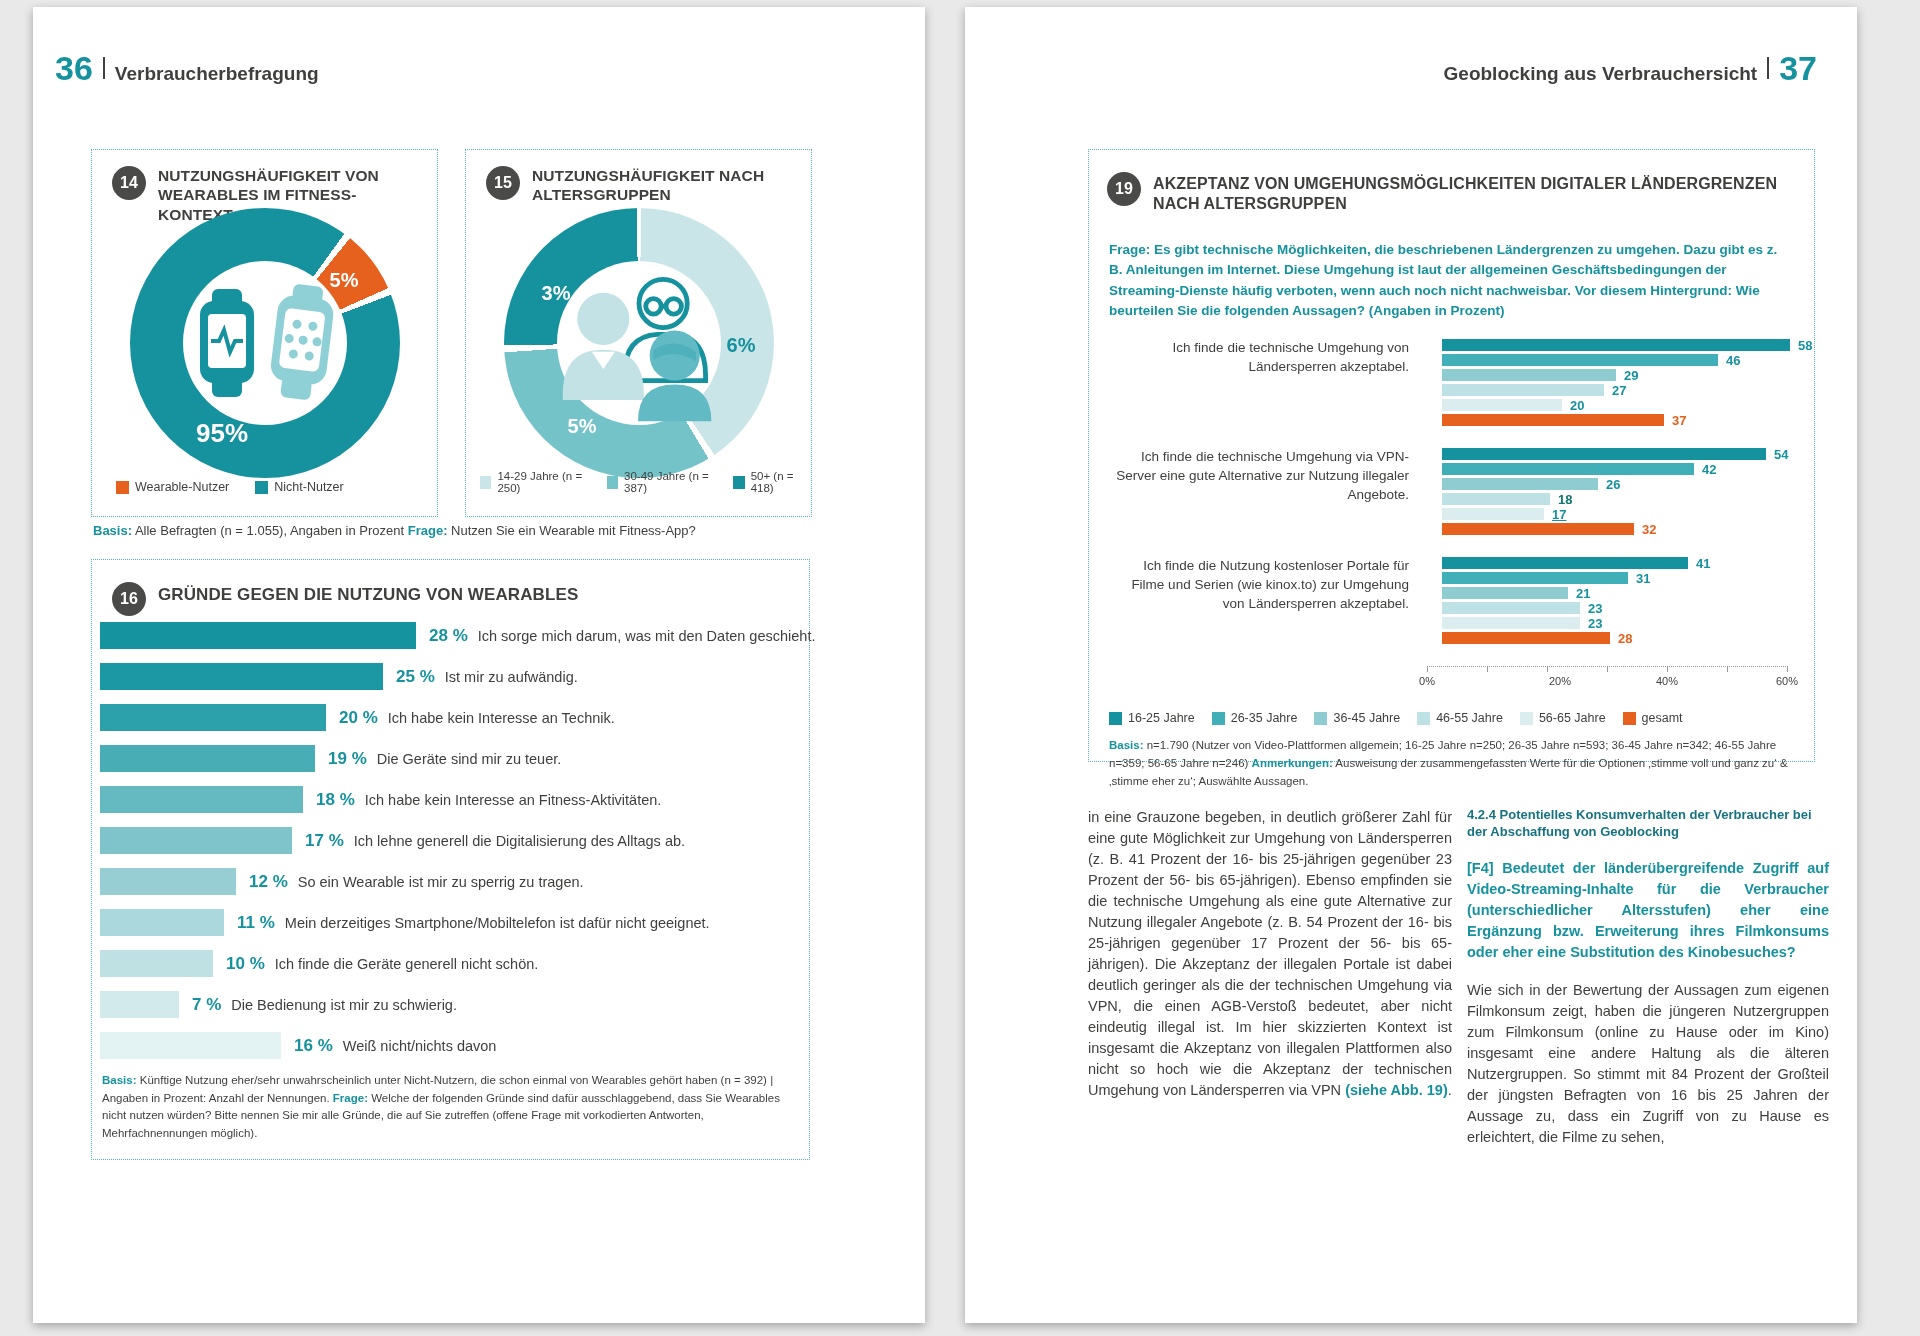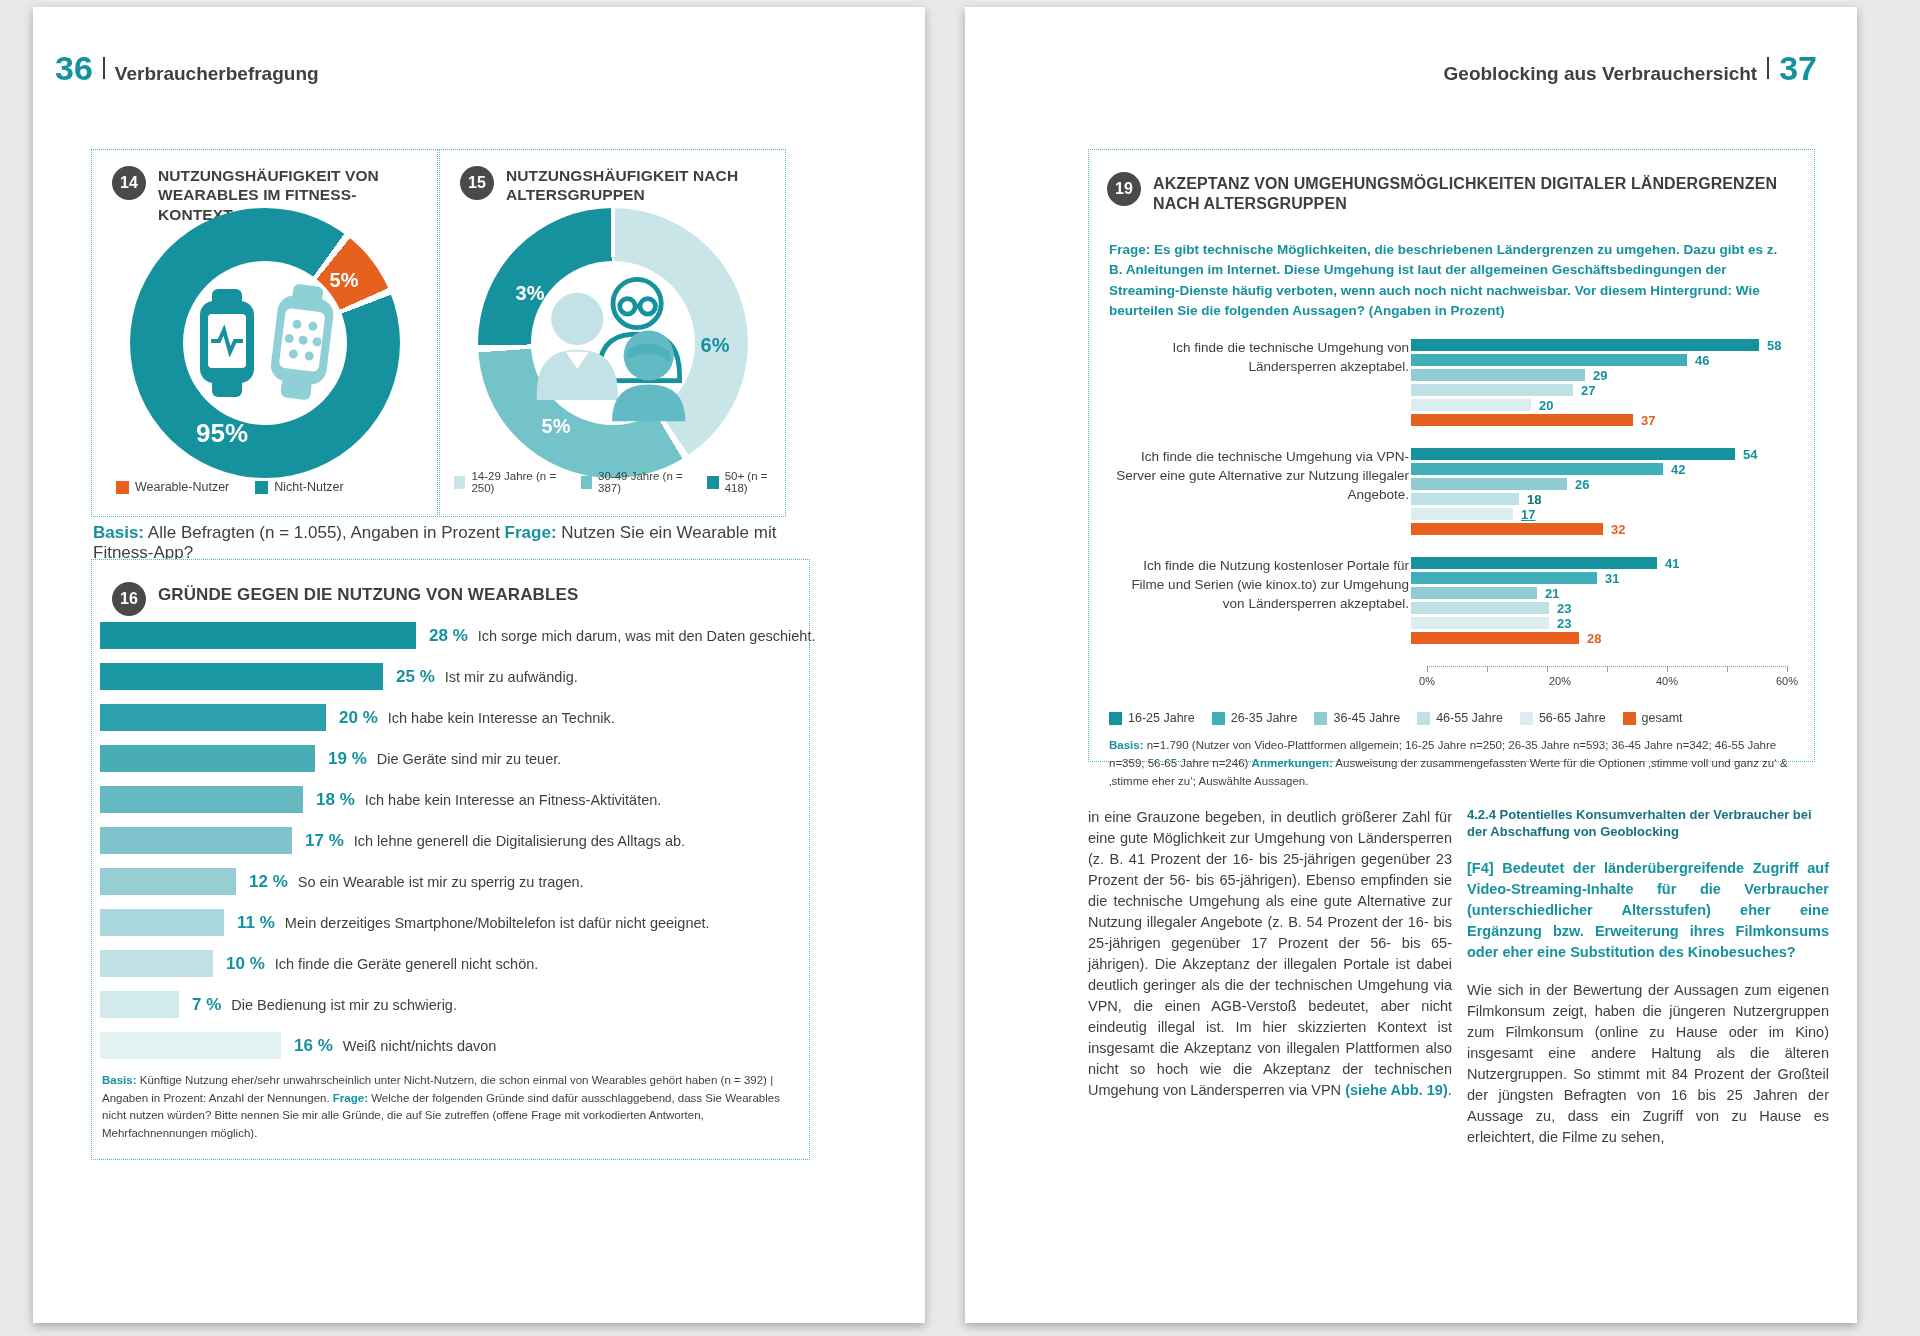--- a/index.html
+++ b/index.html
@@ -18,21 +18,21 @@
   .phead{position:absolute;top:44px;display:flex;align-items:baseline;gap:10px;}
   #page-left .phead{left:22px;}
   #page-right .phead{right:40px;}
   .pnum{font-size:34px;font-weight:bold;color:#15929e;line-height:1;}
   .pdiv{width:2px;height:22px;background:#3f3f3e;align-self:center;}
   .ptitle{font-size:19px;font-weight:bold;color:#3f3f3e;}
 
   
   .dbox{position:absolute;border:1.5px dotted #53b7c4;background:#fff;box-sizing:border-box;}
   #box14{left:58px;top:142px;width:347px;height:368px;}
-  #box15{left:406px;top:142px;width:347px;height:368px;}
+  #box15{left:432px;top:142px;width:347px;height:368px;}
   #box16{left:58px;top:552px;width:719px;height:601px;}
   #box19{left:123px;top:142px;width:727px;height:613px;}
 
   .badge{position:absolute;left:20px;top:16px;width:34px;height:34px;border-radius:50%;
     background:#4a4a49;color:#fff;font-size:16px;font-weight:bold;
     display:flex;align-items:center;justify-content:center;}
   .btitle{position:absolute;left:66px;top:16px;font-size:15.5px;font-weight:bold;
     color:#3f3f3e;line-height:1.25;letter-spacing:.1px;}
   #box14 .btitle{width:252px;}
   #box15 .btitle{width:252px;}
@@ -51,42 +51,42 @@
   #box14 .legend{left:24px;bottom:22px;gap:26px;}
   #box15 .legend{left:14px;bottom:22px;gap:12px;}
   #box19 .legend{position:static;margin:14px 0 0 20px;gap:17px;}
   .lg{display:inline-flex;align-items:center;gap:6px;}
   .lgsq{width:13px;height:13px;display:inline-block;}
   #box14 .lgtx{font-size:12.5px;}
   #box15 .lgtx{font-size:11.5px;}
   #box19 .lgtx{font-size:12.5px;}
 
   
-  .basis{font-size:17px;color:#3f3f3e;}
+  .basis{font-size:13px;color:#3f3f3e;}
   #basis-top{position:absolute;left:60px;top:516px;width:720px;}
   .basis b,.basis-sm b{color:#15929e;font-weight:bold;}
   .basis-sm{font-size:11.5px;line-height:1.55;color:#3f3f3e;}
   #box16 .basis-sm{position:absolute;left:10px;bottom:16px;width:692px;}
   #box19 .basis-sm{margin:12px 20px 0 20px;}
 
   
   #c16-bars{position:absolute;left:8px;top:62px;}
   .c16row{display:flex;align-items:center;height:27px;margin-bottom:14px;}
   .c16bar{height:27px;flex:0 0 auto;}
   .c16val{margin-left:13px;font-size:17px;font-weight:bold;color:#15929e;white-space:nowrap;}
   .c16tx{margin-left:10px;font-size:14.5px;color:#3f3f3e;white-space:nowrap;}
 
   
   #box19{display:block;}
   #c19-head{position:relative;height:86px;}
   .frage{margin:4px 22px 0 20px;font-size:13.5px;font-weight:bold;color:#15929e;line-height:1.5;}
   #c19-groups{margin:18px 0 0 20px;}
   .c19grp{display:flex;margin-bottom:22px;}
   .c19lab{width:300px;text-align:right;font-size:13.5px;line-height:1.4;color:#3f3f3e;}
-  .c19bars{margin-left:2px;display:flex;flex-direction:column;gap:3px;}
+  .c19bars{margin-left:33px;display:flex;flex-direction:column;gap:3px;}
   .c19line{display:flex;align-items:center;height:12px;}
   .c19bar{height:12px;flex:0 0 auto;}
   .c19val{margin-left:8px;font-size:13px;font-weight:bold;}
   #c19-axis{position:relative;margin-left:338px;width:361px;height:30px;
     border-top:1px dotted #9a9a9a;}
   .c19tick{position:absolute;top:0;width:1px;height:5px;background:#9a9a9a;}
   .c19axlab{position:absolute;top:8px;transform:translateX(-50%);font-size:11px;color:#3f3f3e;}
 
   
   .bodycol{position:absolute;top:800px;font-size:14.5px;line-height:21px;

